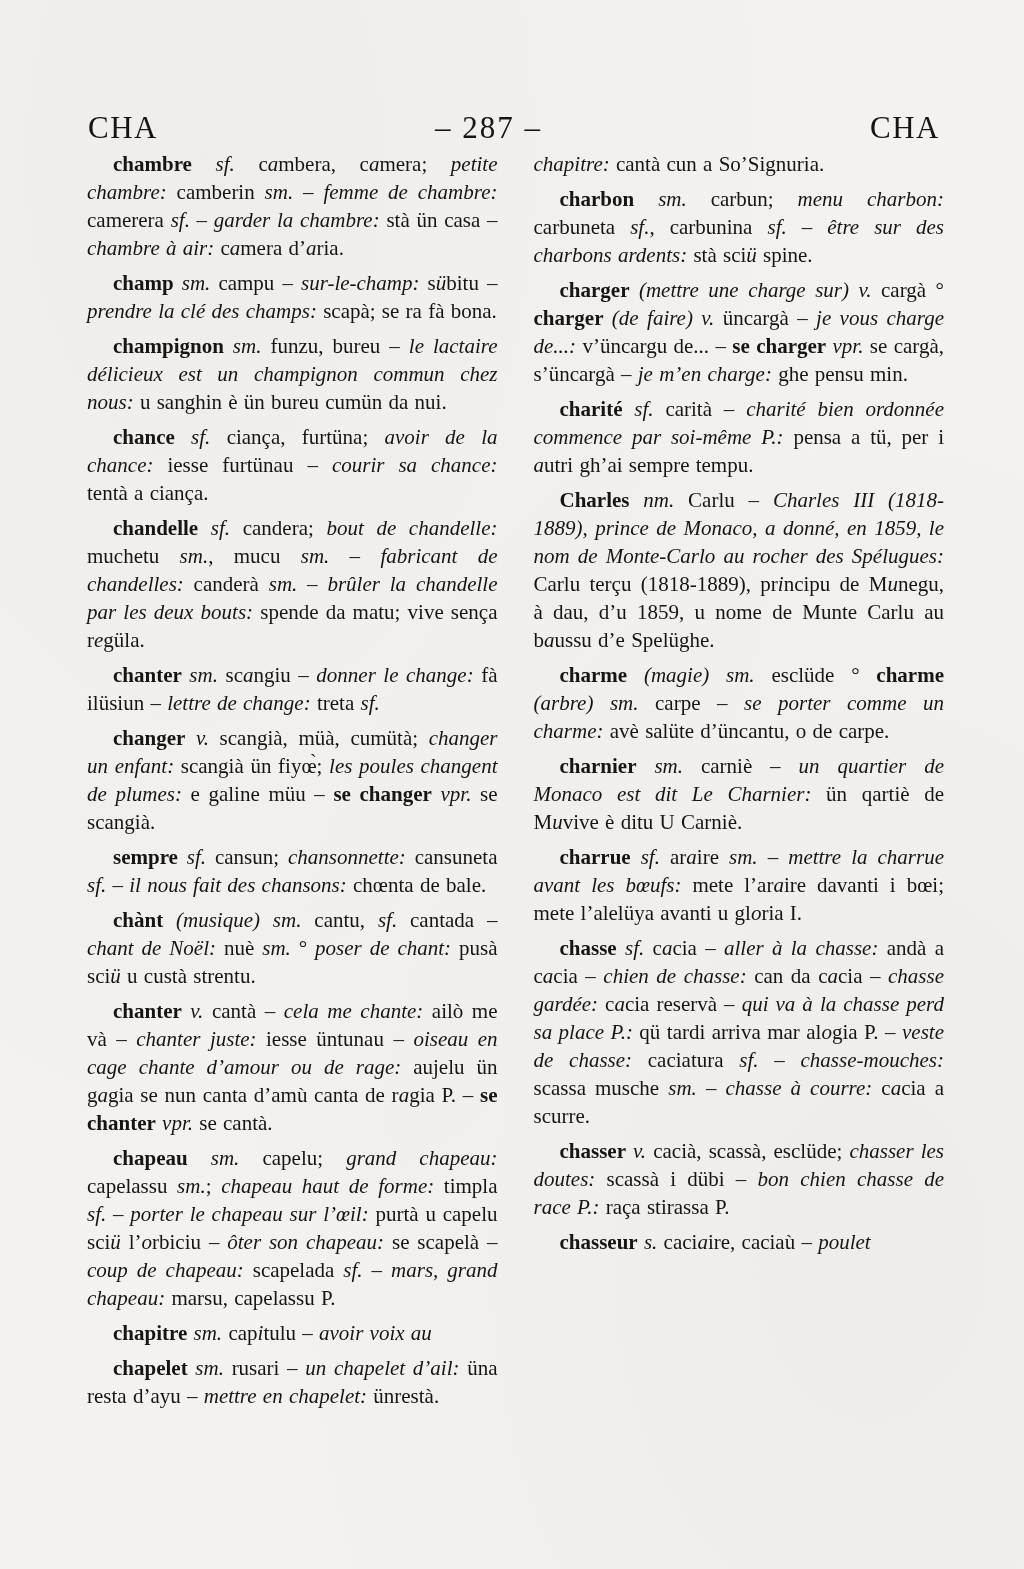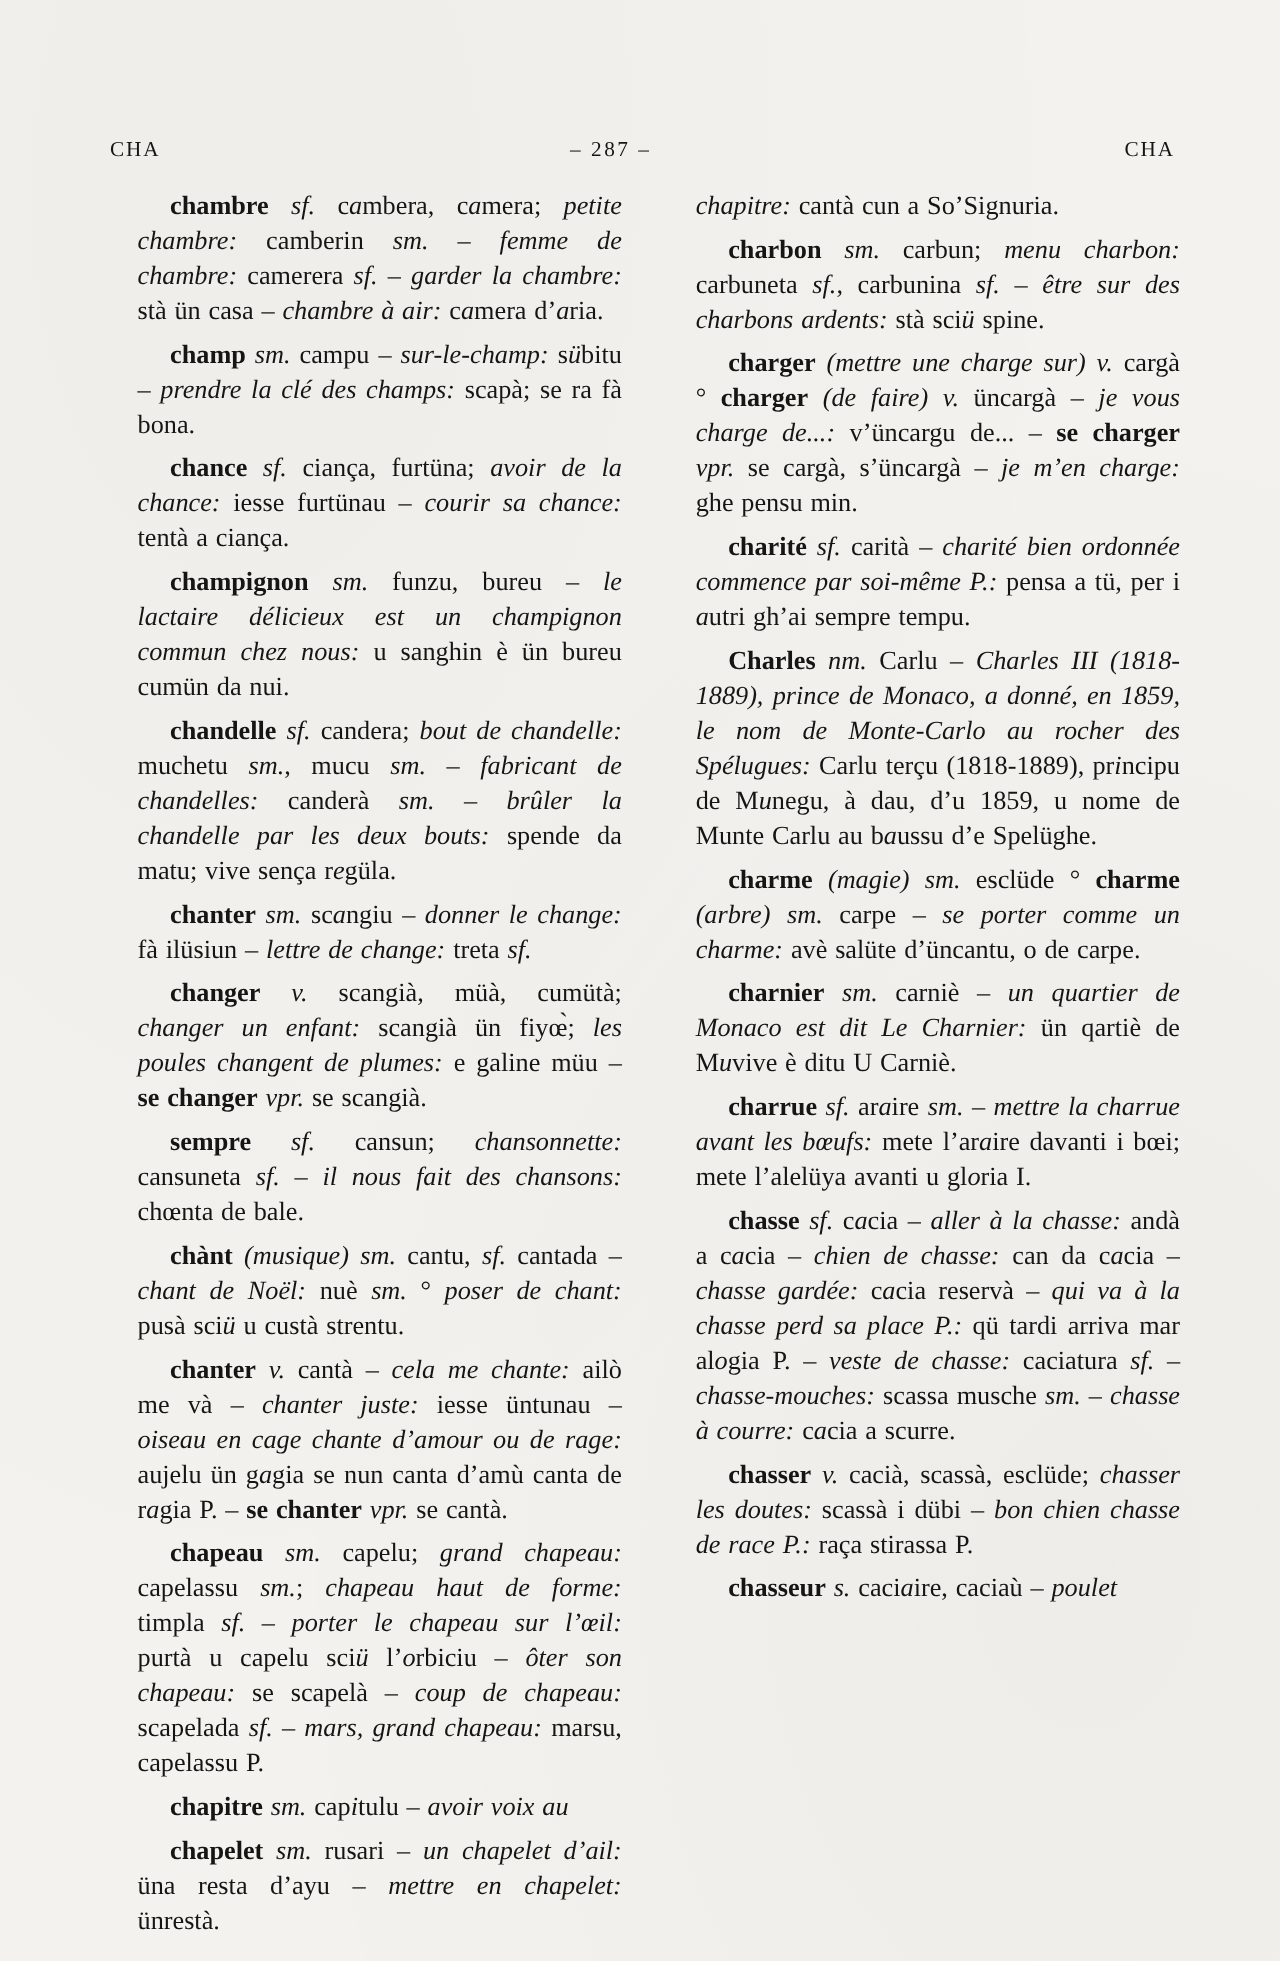--- a/index.html
+++ b/index.html
@@ -21,21 +21,21 @@
     position: relative;
     width: 1024px;
     height: 1569px;
   }
   .running-head {
     position: absolute;
     top: 110px;
     left: 88px;
     right: 80px;
     height: 34px;
-    font-size: 17px;
+    font-size: 31px;
     letter-spacing: 1.5px;
   }
   .running-head .guide-left {
     position: absolute;
     left: 0;
     top: 0;
   }
   .running-head .page-number {
     position: absolute;
     left: 46.8%;
@@ -52,21 +52,20 @@
     position: absolute;
     top: 150px;
     left: 87px;
     right: 80px;
     display: flex;
     gap: 36px;
   }
   .column {
     flex: 1 1 0;
     min-width: 0;
-    margin-left: 23px;
   }
   p.entry {
     margin: 0;
     padding-top: 7px;
     font-size: 21px;
     line-height: 28px;
     text-align: justify;
     text-indent: 26px;
     word-spacing: 1px;
   }
@@ -86,22 +85,22 @@
 <div class="page">
   <div class="running-head">
     <span class="guide-left">CHA</span>
     <span class="page-number">– 287 –</span>
     <span class="guide-right">CHA</span>
   </div>
   <div class="columns">
     <div class="column">
         <p class="entry"><span class="b">chambre</span><span class="i"> sf. </span><span class="r">c</span><span class="i">a</span><span class="r">mbera, c</span><span class="i">a</span><span class="r">mera; </span><span class="i">petite chambre: </span><span class="r">camberin </span><span class="i">sm.</span><span class="r"> – </span><span class="i">femme de chambre: </span><span class="r">camerera </span><span class="i">sf.</span><span class="r"> – </span><span class="i">garder la chambre: </span><span class="r">stà ün casa – </span><span class="i">chambre à air: </span><span class="r">c</span><span class="i">a</span><span class="r">mera d’</span><span class="i">a</span><span class="r">ria.</span></p>
         <p class="entry"><span class="b">champ</span><span class="i"> sm. </span><span class="r">campu – </span><span class="i">sur-le-champ: </span><span class="r">s</span><span class="i">ü</span><span class="r">bitu – </span><span class="i">prendre la clé des champs: </span><span class="r">scapà; se ra fà bona.</span></p>
+        <p class="entry"><span class="b">champignon</span><span class="i"> sm. </span><span class="r">funzu, bureu – </span><span class="i">le lactaire délicieux est un champignon commun chez nous: </span><span class="r">u sanghin è ün bureu cumün da nui.</span></p>
         <p class="entry"><span class="b">chance</span><span class="i"> sf. </span><span class="r">ciança, furtüna; </span><span class="i">avoir de la chance: </span><span class="r">iesse furtünau – </span><span class="i">courir sa chance: </span><span class="r">tentà a ciança.</span></p>
-        <p class="entry"><span class="b">champignon</span><span class="i"> sm. </span><span class="r">funzu, bureu – </span><span class="i">le lactaire délicieux est un champignon commun chez nous: </span><span class="r">u sanghin è ün bureu cumün da nui.</span></p>
         <p class="entry"><span class="b">chandelle</span><span class="i"> sf. </span><span class="r">candera; </span><span class="i">bout de chandelle: </span><span class="r">muchetu </span><span class="i">sm.</span><span class="r">, mucu </span><span class="i">sm.</span><span class="r"> – </span><span class="i">fabricant de chandelles: </span><span class="r">canderà </span><span class="i">sm.</span><span class="r"> – </span><span class="i">brûler la chandelle par les deux bouts: </span><span class="r">spende da matu; vive sença r</span><span class="i">e</span><span class="r">güla.</span></p>
         <p class="entry"><span class="b">chanter</span><span class="i"> sm. </span><span class="r">sc</span><span class="i">a</span><span class="r">ngiu – </span><span class="i">donner le change: </span><span class="r">fà ilüsiun – </span><span class="i">lettre de change: </span><span class="r">treta </span><span class="i">sf.</span></p>
         <p class="entry"><span class="b">changer</span><span class="i"> v. </span><span class="r">scangià, müà, cumütà; </span><span class="i">changer un enfant: </span><span class="r">scangià ün fiyœ̀; </span><span class="i">les poules changent de plumes: </span><span class="r">e galine müu – </span><span class="b">se changer</span><span class="i"> vpr. </span><span class="r">se scangià.</span></p>
         <p class="entry"><span class="b">sempre</span><span class="i"> sf. </span><span class="r">cansun; </span><span class="i">chansonnette: </span><span class="r">cansuneta </span><span class="i">sf.</span><span class="r"> – </span><span class="i">il nous fait des chansons: </span><span class="r">chœnta de bale.</span></p>
         <p class="entry"><span class="b">chànt</span><span class="i"> (musique) sm. </span><span class="r">cantu, </span><span class="i">sf.</span><span class="r"> cantada – </span><span class="i">chant de Noël: </span><span class="r">nuè </span><span class="i">sm.</span><span class="r"> ° </span><span class="i">poser de chant: </span><span class="r">pusà sci</span><span class="i">ü</span><span class="r"> u custà strentu.</span></p>
         <p class="entry"><span class="b">chanter</span><span class="i"> v. </span><span class="r">cantà – </span><span class="i">cela me chante: </span><span class="r">ailò me và – </span><span class="i">chanter juste: </span><span class="r">iesse üntunau – </span><span class="i">oiseau en cage chante d’amour ou de rage: </span><span class="r">aujelu ün g</span><span class="i">a</span><span class="r">gia se nun canta d’amù canta de r</span><span class="i">a</span><span class="r">gia P. – </span><span class="b">se chanter</span><span class="i"> vpr.</span><span class="r"> se cantà.</span></p>
         <p class="entry"><span class="b">chapeau</span><span class="i"> sm. </span><span class="r">capelu; </span><span class="i">grand chapeau: </span><span class="r">capelassu </span><span class="i">sm.</span><span class="r">; </span><span class="i">chapeau haut de forme: </span><span class="r">timpla </span><span class="i">sf.</span><span class="r"> – </span><span class="i">porter le chapeau sur l’œil: </span><span class="r">purtà u capelu sci</span><span class="i">ü</span><span class="r"> l’</span><span class="i">o</span><span class="r">rbiciu – </span><span class="i">ôter son chapeau: </span><span class="r">se scapelà – </span><span class="i">coup de chapeau: </span><span class="r">scapelada </span><span class="i">sf.</span><span class="r"> – </span><span class="i">mars, grand chapeau: </span><span class="r">marsu, capelassu P.</span></p>
         <p class="entry"><span class="b">chapitre</span><span class="i"> sm. </span><span class="r">cap</span><span class="i">i</span><span class="r">tulu – </span><span class="i">avoir voix au</span></p>
         <p class="entry"><span class="b">chapelet</span><span class="i"> sm. </span><span class="r">rusari – </span><span class="i">un chapelet d’ail: </span><span class="r">üna resta d’ayu – </span><span class="i">mettre en chapelet: </span><span class="r">ünrestà.</span></p>
       </div>

